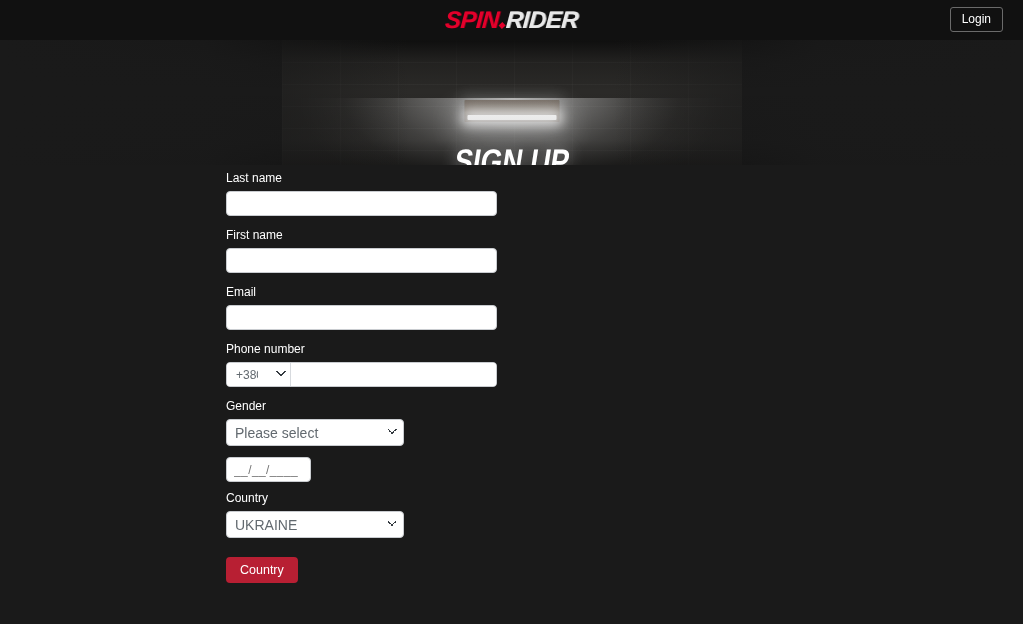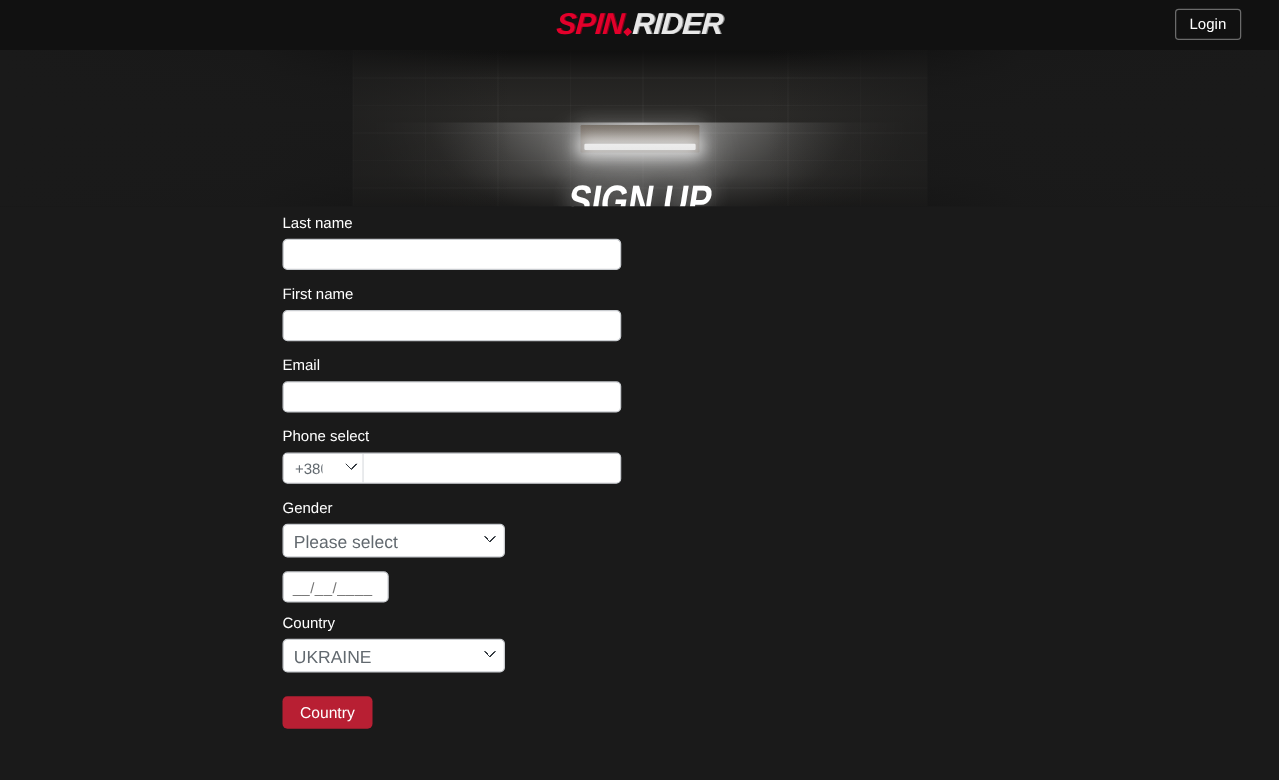--- a/index.html
+++ b/index.html
@@ -47,21 +47,21 @@
     background: #e3002b;
     transform: rotate(45deg);
     margin: 10px 1px 0 1px;
   }
   .brand-rider {
     color: #e8e8e8;
     text-shadow: 1px 0 0 #8a8a8a;
   }
   .login-button {
     position: absolute;
-    right: 30px;
+    right: 20px;
     top: 7px;
     height: 25px;
     padding: 0 11px;
     background: transparent;
     color: #ffffff;
     border: 1px solid #6b6b6b;
     border-radius: 3px;
     font-size: 12px;
     font-family: "Liberation Sans", sans-serif;
     line-height: 23px;
@@ -339,21 +339,21 @@
     <label class="field-label">First name</label>
     <input class="text-input" type="text" placeholder="" style="">
   </div>
 
   <div class="field-group">
     <label class="field-label">Email</label>
     <input class="text-input" type="text" placeholder="" style="">
   </div>
 
   <div class="field-group">
-    <label class="field-label">Phone select</label>
+    <label class="field-label">Phone number</label>
     <div class="phone-row">
       <select class="phone-code-select">
         <option>+380</option>
       </select>
       <input class="phone-number-input" type="text" placeholder="" style="">
     </div>
   </div>
 
   <div class="field-group group-tight">
     <label class="field-label">Gender</label>

